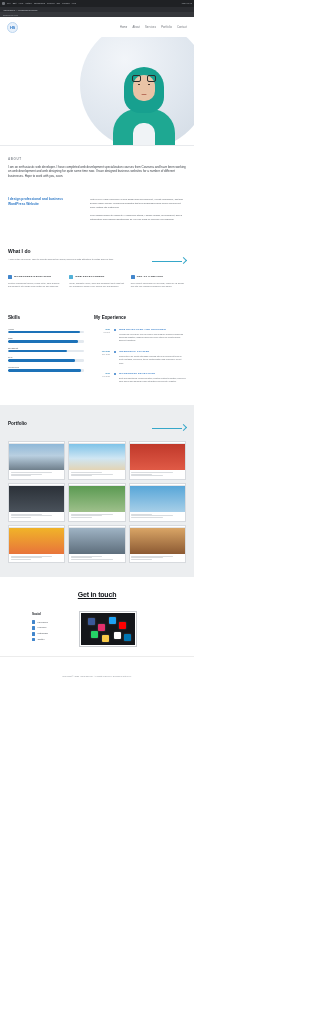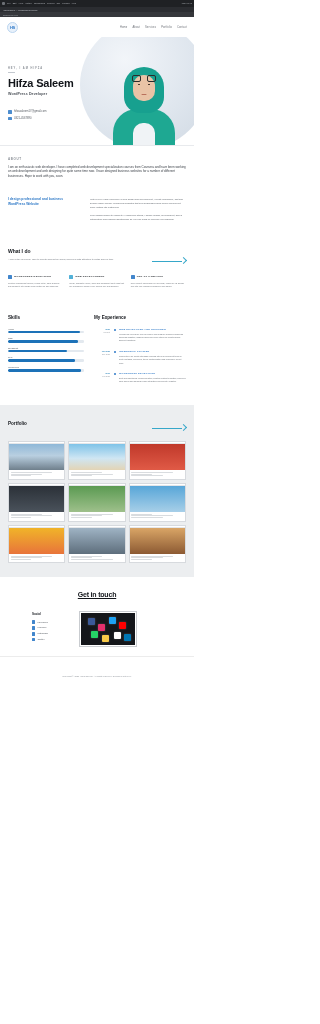--- a/index.html
+++ b/index.html
@@ -207,36 +207,20 @@
       <div class="ph-face">
         <div class="ph-eye l"></div>
         <div class="ph-eye r"></div>
         <div class="ph-mouth"></div>
       </div>
       <div class="ph-glass">
           <span class="l"></span>
           <span class="r"></span>
         </div>
     </div>
-    <div class="hero-left">
-      <div class="eyebrow">HEY, I AM HIFZA</div>
-      <div class="eyebrow-rule"></div>
-      <div class="hero-name">Hifza Saleem</div>
-      <div class="hero-role">WordPress Developer</div>
-      <div class="contact-list">
-        <div class="contact-row">
-          <div class="ci"></div>
-          <span>hifzasaleem17@gmail.com</span>
-        </div>
-        <div class="contact-row">
-          <div class="ci"></div>
-          <span>0321-4567890</span>
-        </div>
-      </div>
-    </div>
   </div>
 
   <div class="divider"></div>
 
   <div class="about">
     <div class="about-head">About</div>
     <div class="about-text">I am an enthusiastic web developer. I have completed web development specialization courses from Coursera and have been working on web development and web designing for quite some time now. I have designed business websites for a number of different businesses. Hope to work with you, soon.</div>
   </div>
 
   <div class="two-col">

